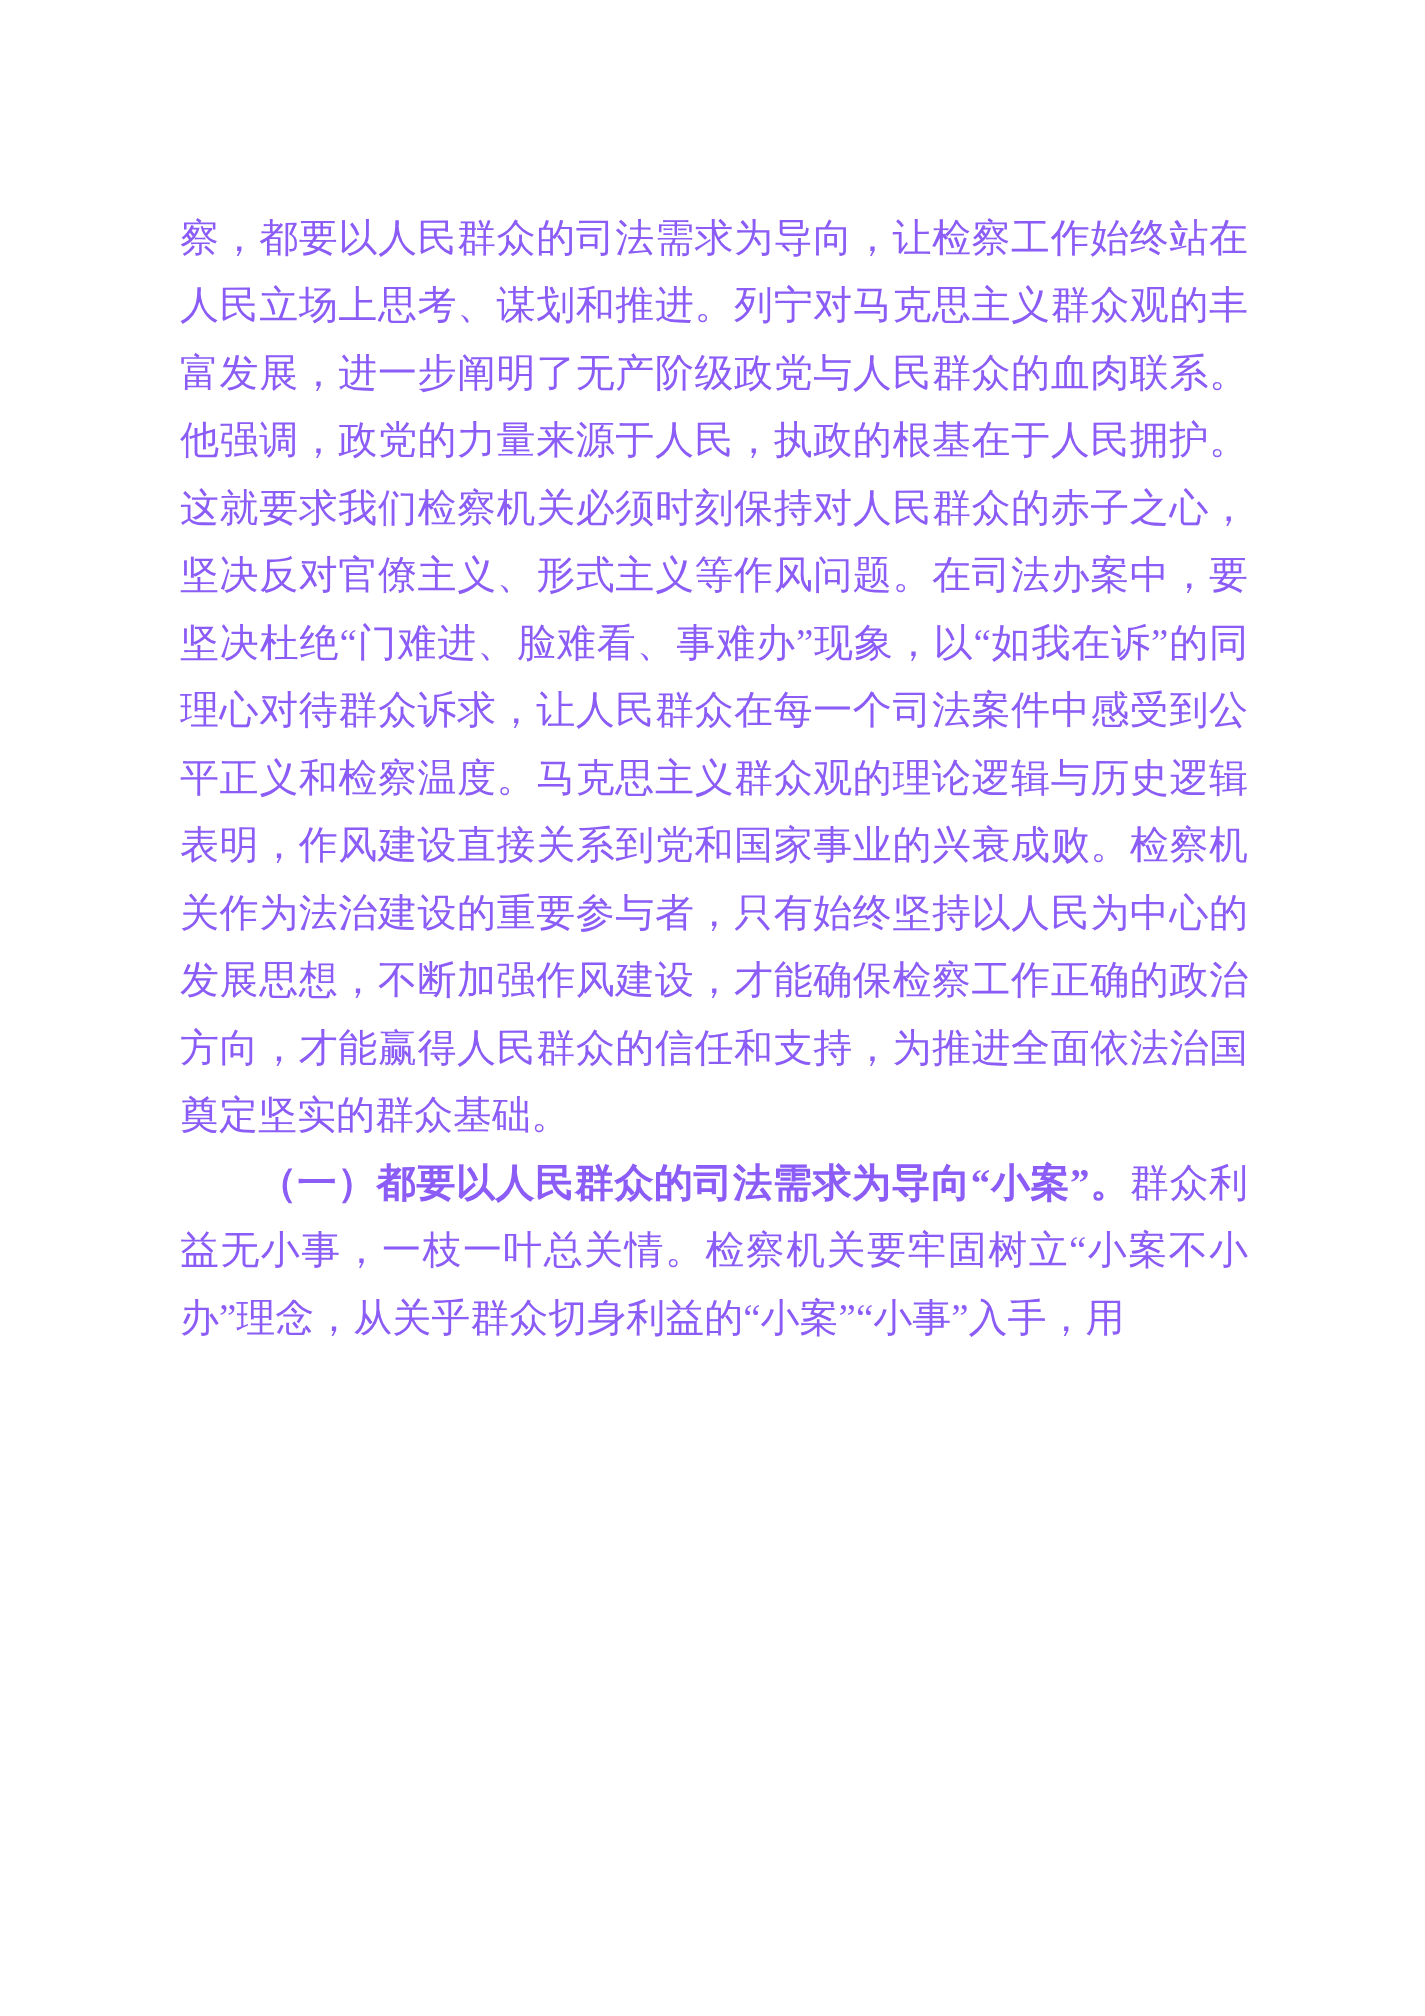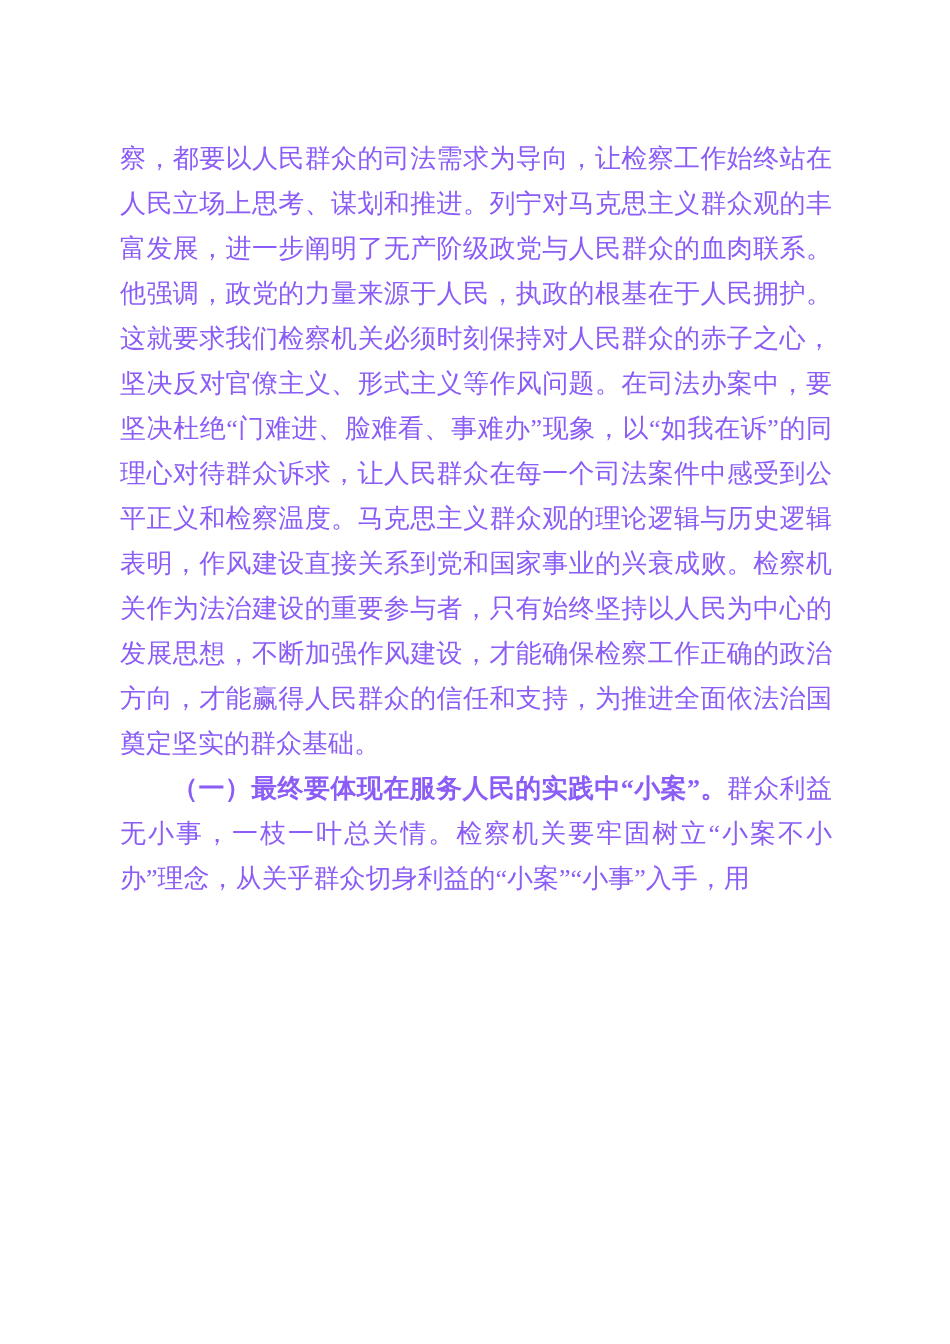--- a/index.html
+++ b/index.html
@@ -42,15 +42,15 @@
   .para strong {
     font-weight: bold;
   }
 </style>
 </head>
 <body>
 
 <div class="page">
   <div class="doc-content">
       <p class="para body-continuation">察，都要以人民群众的司法需求为导向，让检察工作始终站在人民立场上思考、谋划和推进。列宁对马克思主义群众观的丰富发展，进一步阐明了无产阶级政党与人民群众的血肉联系。他强调，政党的力量来源于人民，执政的根基在于人民拥护。这就要求我们检察机关必须时刻保持对人民群众的赤子之心，坚决反对官僚主义、形式主义等作风问题。在司法办案中，要坚决杜绝“门难进、脸难看、事难办”现象，以“如我在诉”的同理心对待群众诉求，让人民群众在每一个司法案件中感受到公平正义和检察温度。马克思主义群众观的理论逻辑与历史逻辑表明，作风建设直接关系到党和国家事业的兴衰成败。检察机关作为法治建设的重要参与者，只有始终坚持以人民为中心的发展思想，不断加强作风建设，才能确保检察工作正确的政治方向，才能赢得人民群众的信任和支持，为推进全面依法治国奠定坚实的群众基础。</p>
-      <p class="para body"><strong>（一）最终要体现在服务人民的实践中“小案”。</strong>群众利益无小事，一枝一叶总关情。检察机关要牢固树立“小案不小办”理念，从关乎群众切身利益的“小案”“小事”入手，用</p>
+      <p class="para body"><strong>（一）都要以人民群众的司法需求为导向“小案”。</strong>群众利益无小事，一枝一叶总关情。检察机关要牢固树立“小案不小办”理念，从关乎群众切身利益的“小案”“小事”入手，用</p>
     </div>
 </div>
 
 </body></html>

